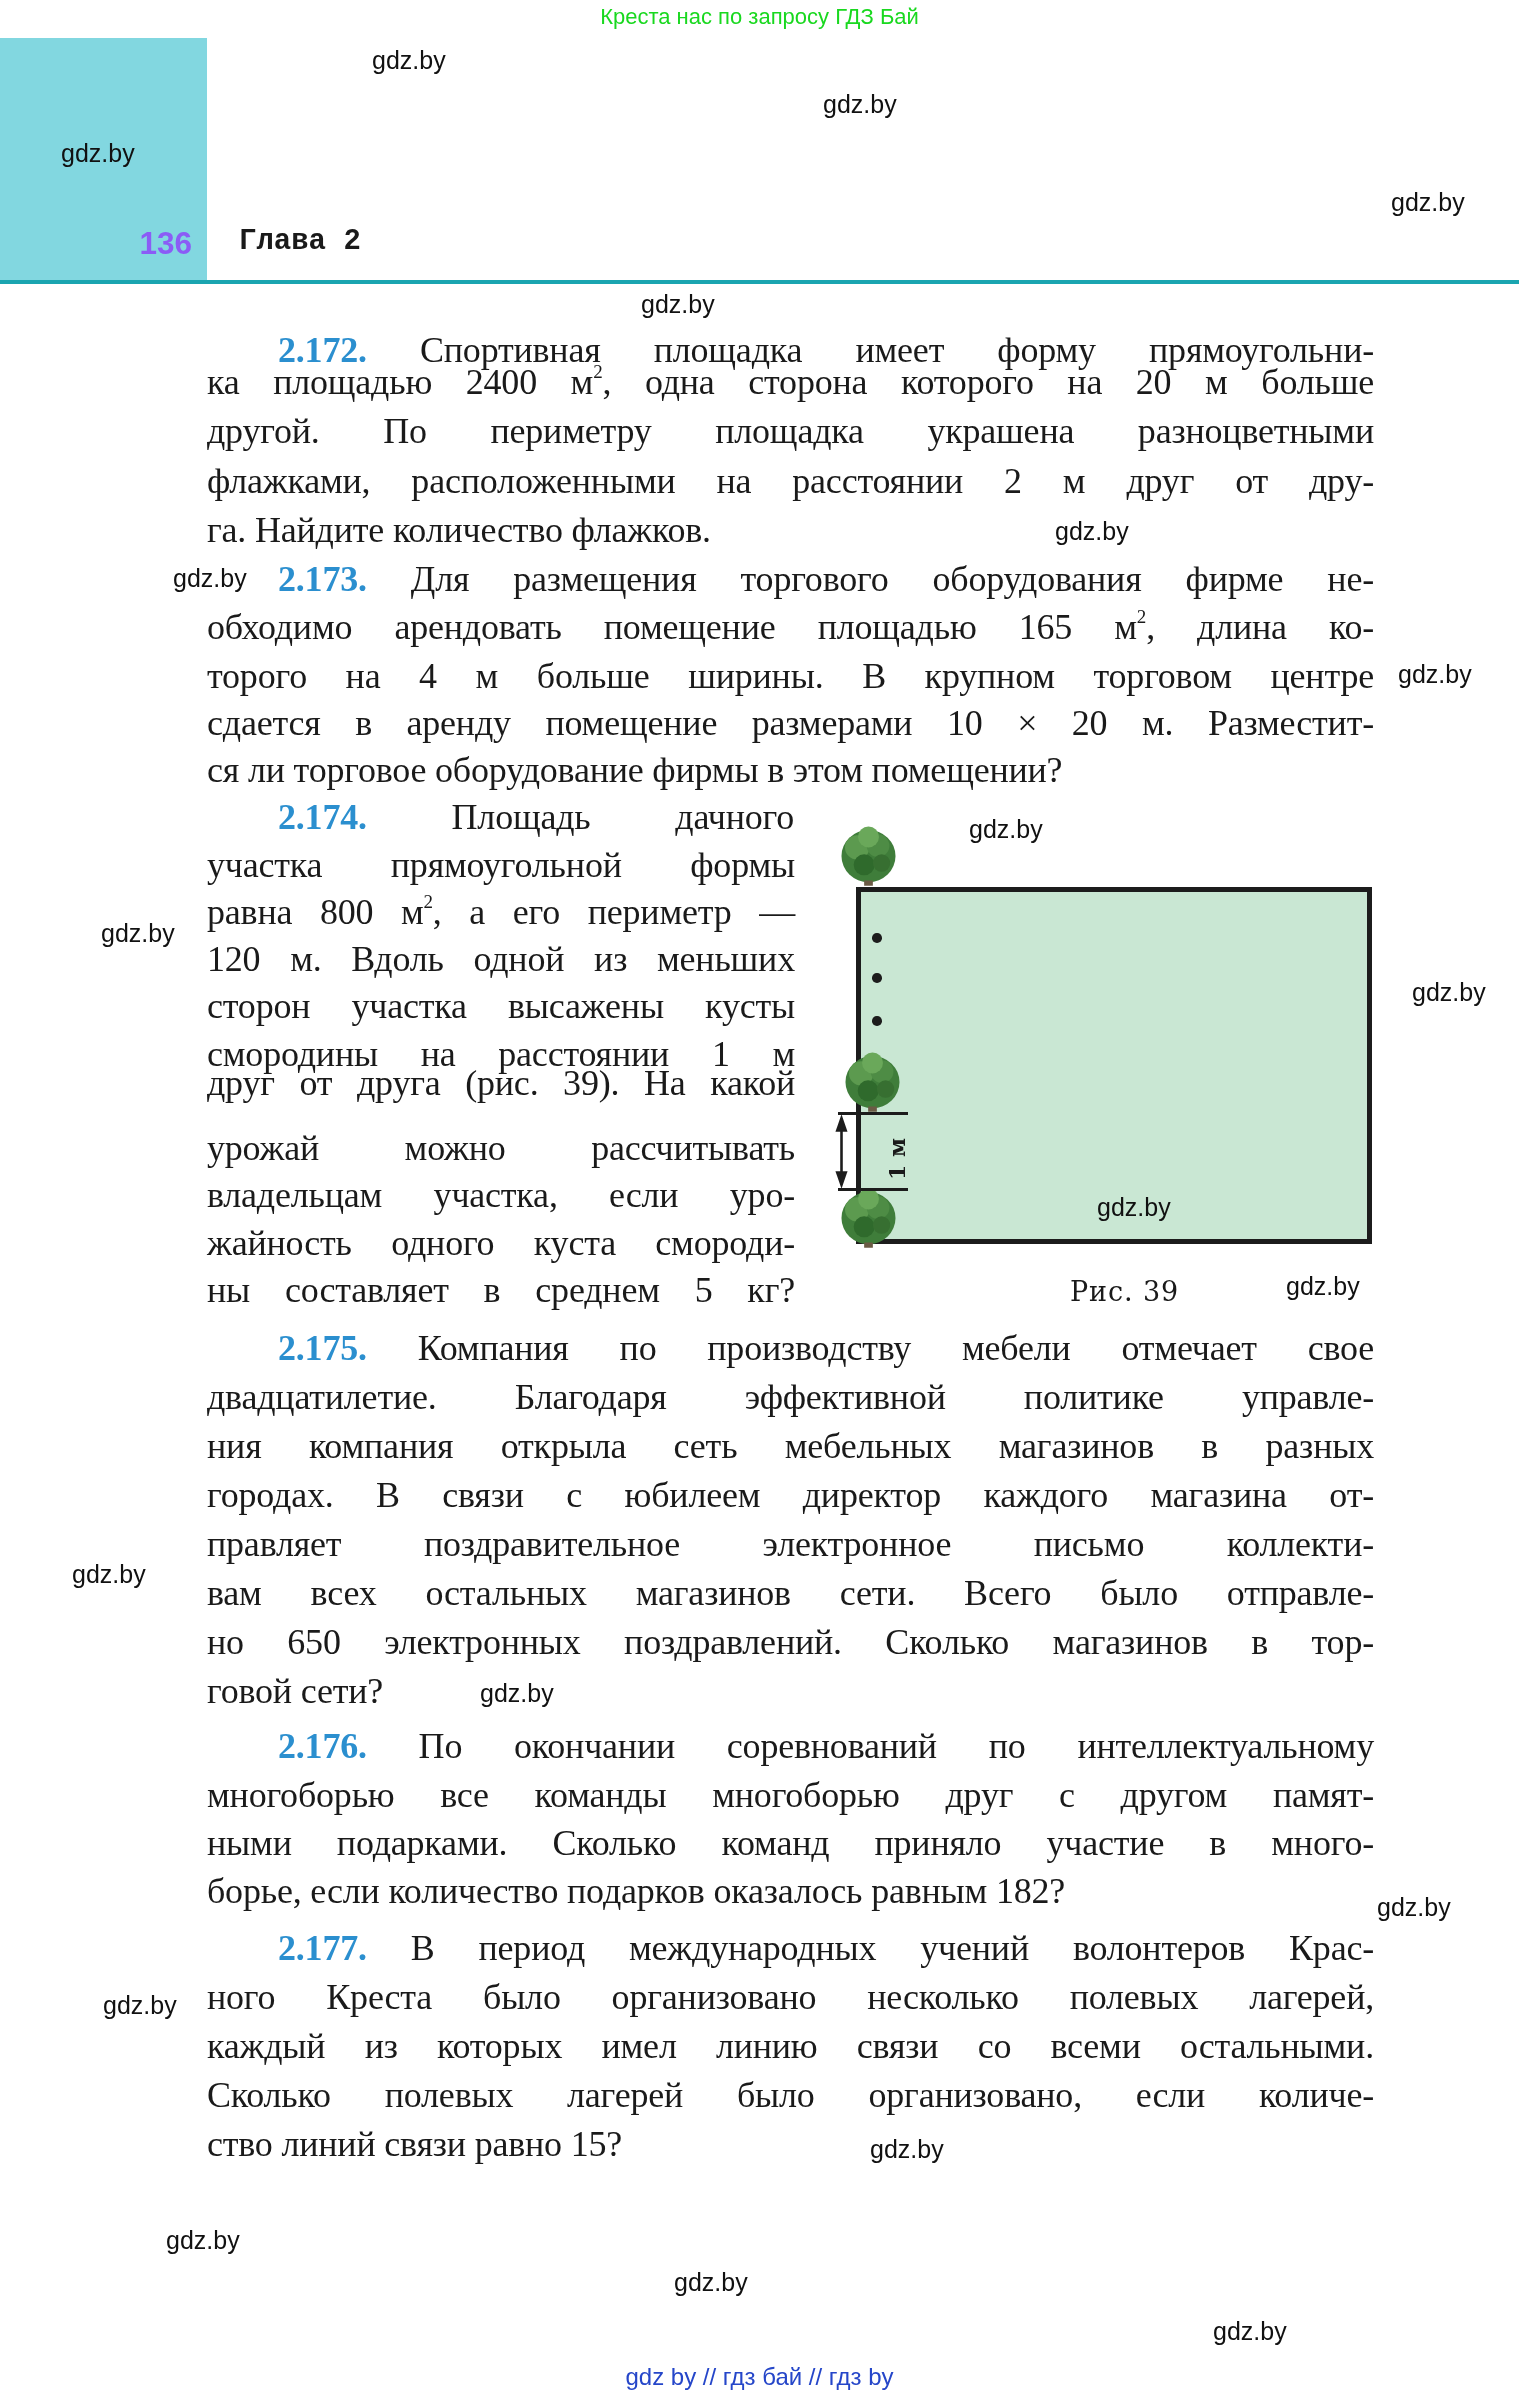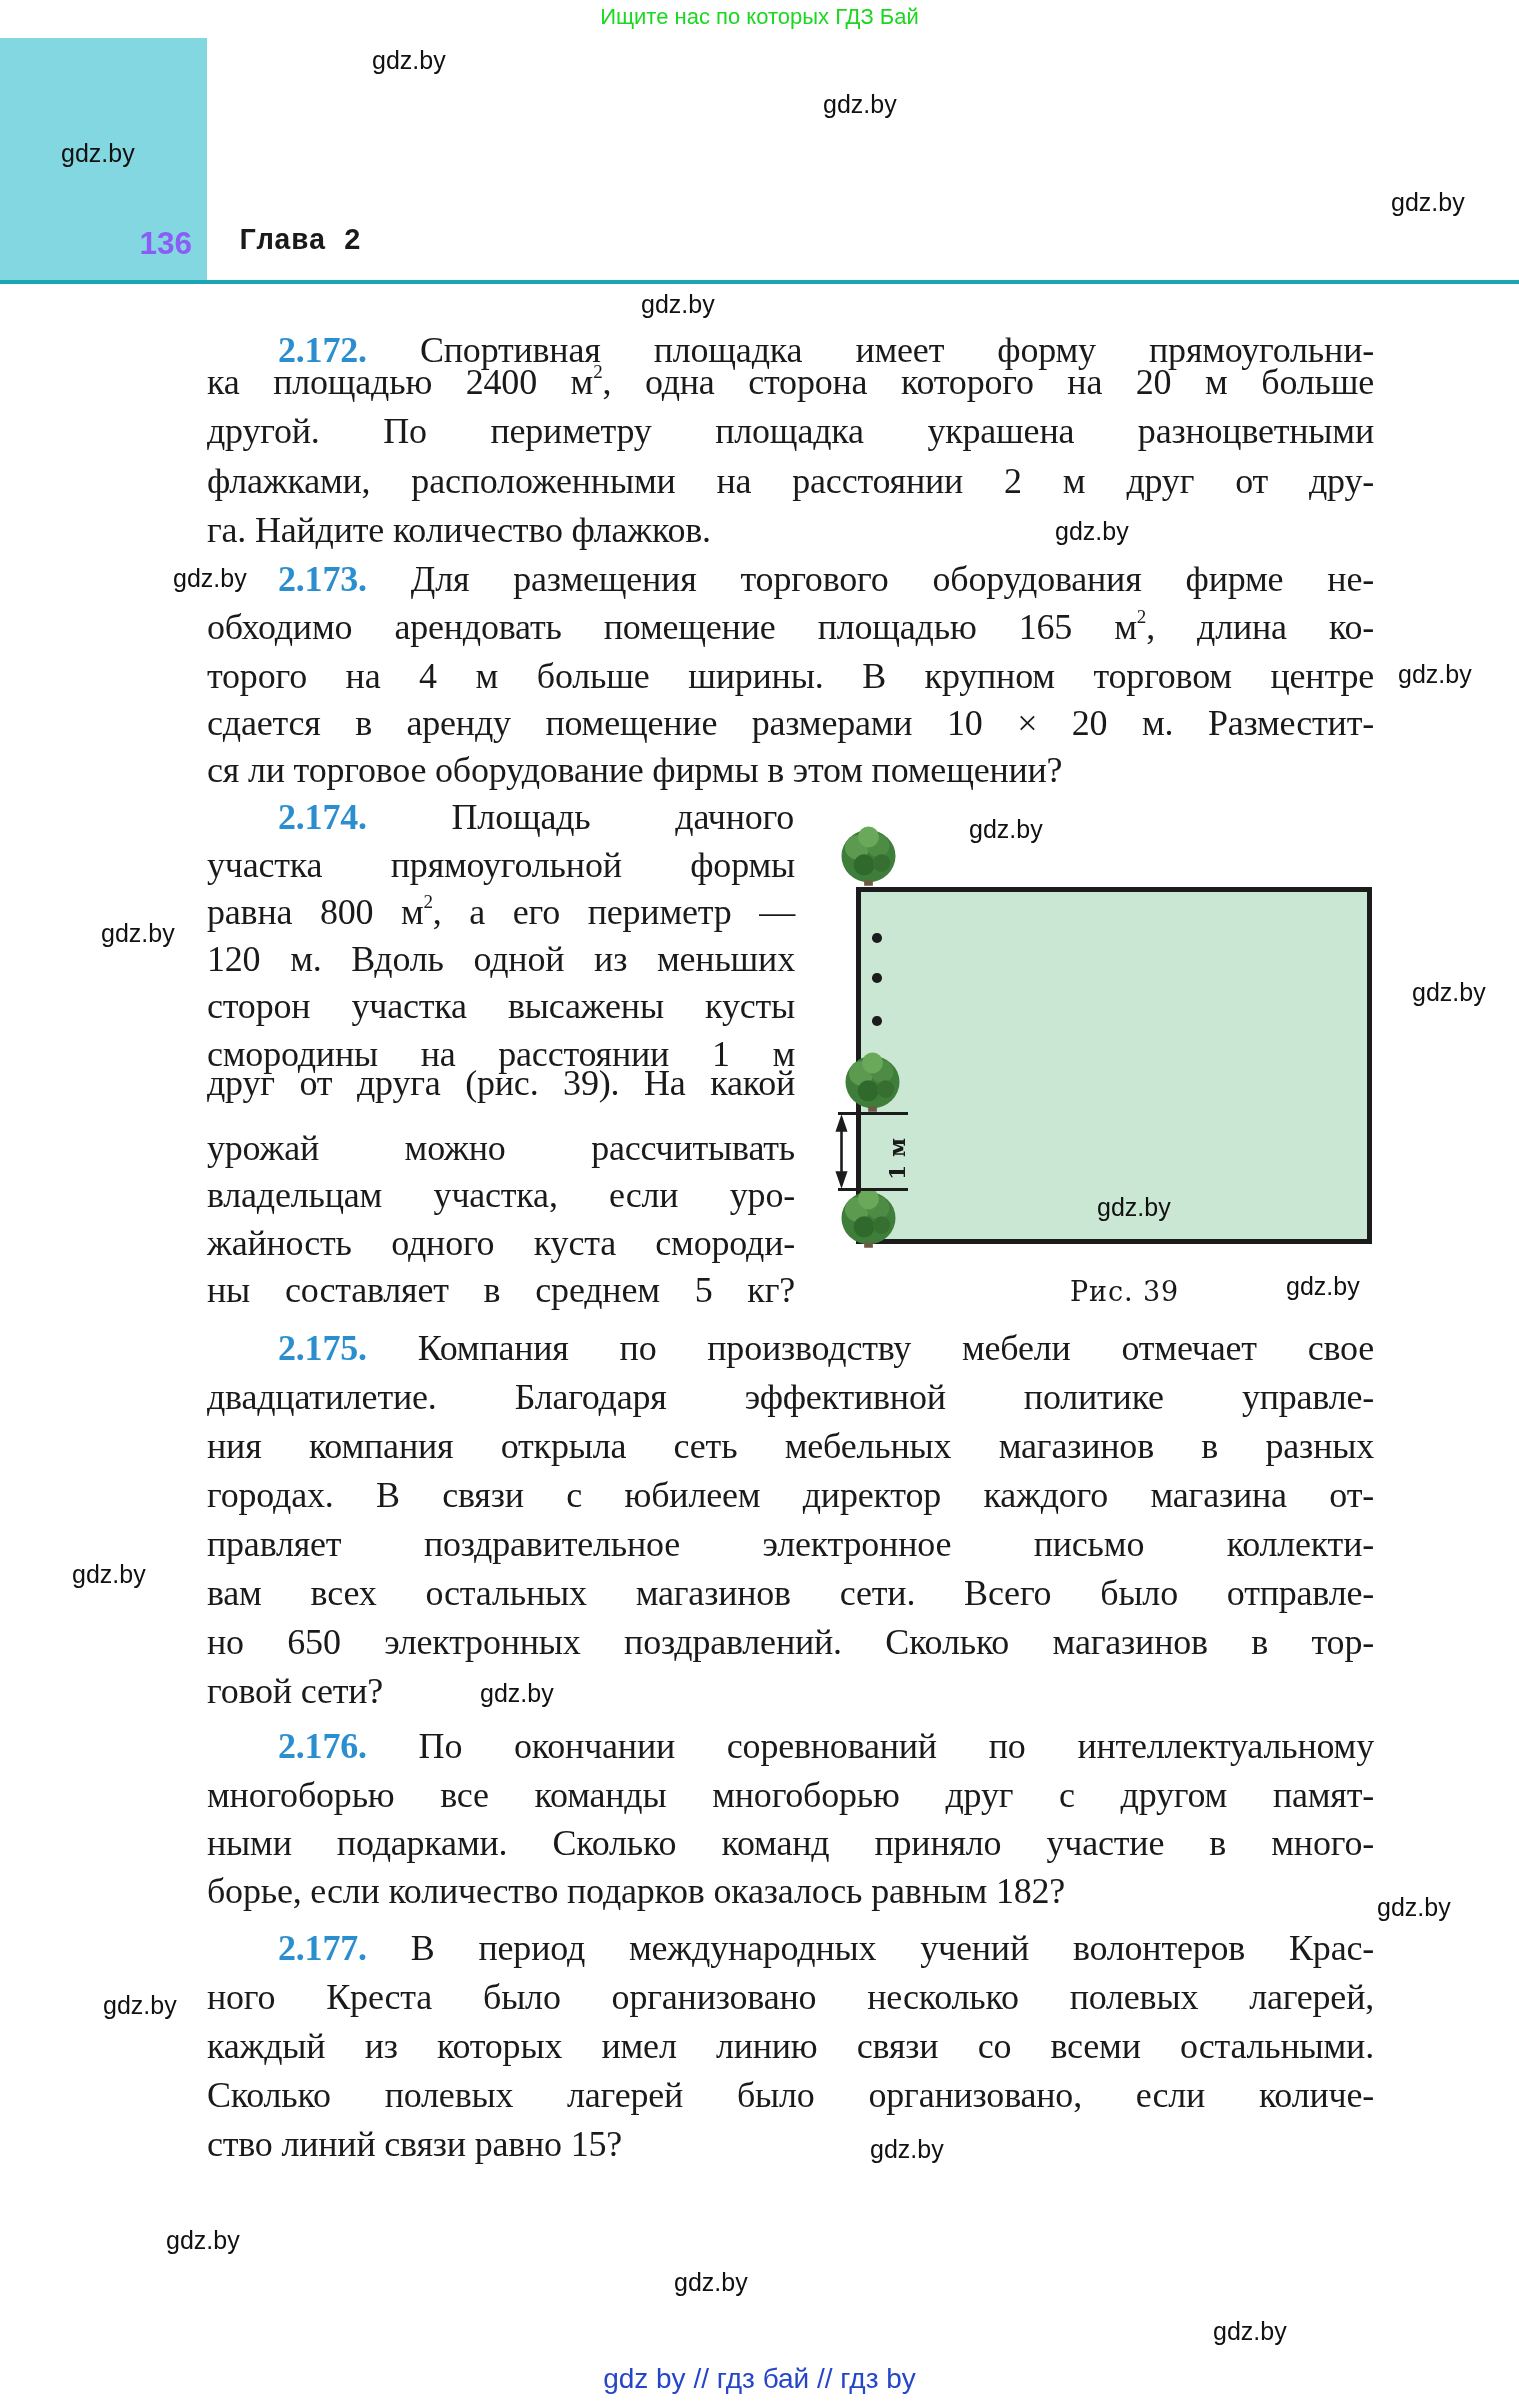--- a/index.html
+++ b/index.html
@@ -17,28 +17,28 @@
   .line { position:absolute; left:207px; height:42px; font-size:36px; line-height:42px; white-space:nowrap;
           text-align:justify; text-align-last:justify; letter-spacing:-0.2px; }
   .line.last { text-align-last:left; }
   .num { color:#2b8fcf; font-weight:bold; }
   sup { font-size:19px; vertical-align:15.8px; line-height:0; }
   .field { left:856px; top:887px; width:516px; height:357px; background:#c9e7d3; border:5.3px solid #1c1c1c; box-sizing:border-box; }
   .dot { width:9.6px; height:9.6px; border-radius:50%; background:#1c1c1c; }
   .bush { width:61px; height:65px; }
   .caption { left:1070px; top:1276px; font-size:27px; font-family:"DejaVu Serif", serif; letter-spacing:0.9px; }
   .footer { left:0; top:2363px; width:1519px; text-align:center; font-family:"Liberation Sans", sans-serif;
-            font-size:28px; color:#2546c9; }
+            font-size:24px; color:#2546c9; }
   .dim-tick { height:2.6px; background:#1c1c1c; }
   .dim-label { font-family:"DejaVu Serif", serif; font-weight:bold; font-size:22px; transform:rotate(-90deg); transform-origin:left top; }
 </style>
 </head>
 <body>
 
-<div class="abs top-banner">Ищите нас по которых ГДЗ Бай</div>
+<div class="abs top-banner">Креста нас по запросу ГДЗ Бай</div>
 <div class="abs teal-block"></div>
 <div class="abs rule"></div>
 <div class="abs page-num">136</div>
 <div class="abs chapter">Глава 2</div>
 
 <div>
   <div class="line" style="top:313px;left:278px;width:1096px;margin-top:16px;"><span class="num">2.172.</span> <span>Спортивная площадка имеет форму прямоугольни-</span></div>
   <div class="line" style="top:361px;width:1167px;">ка площадью 2400 м<sup>2</sup>, одна сторона которого на 20 м больше</div>
   <div class="line" style="top:410px;width:1167px;">другой. По периметру площадка украшена разноцветными</div>
   <div class="line" style="top:460px;width:1167px;">флажками, расположенными на расстоянии 2 м друг от дру-</div>

